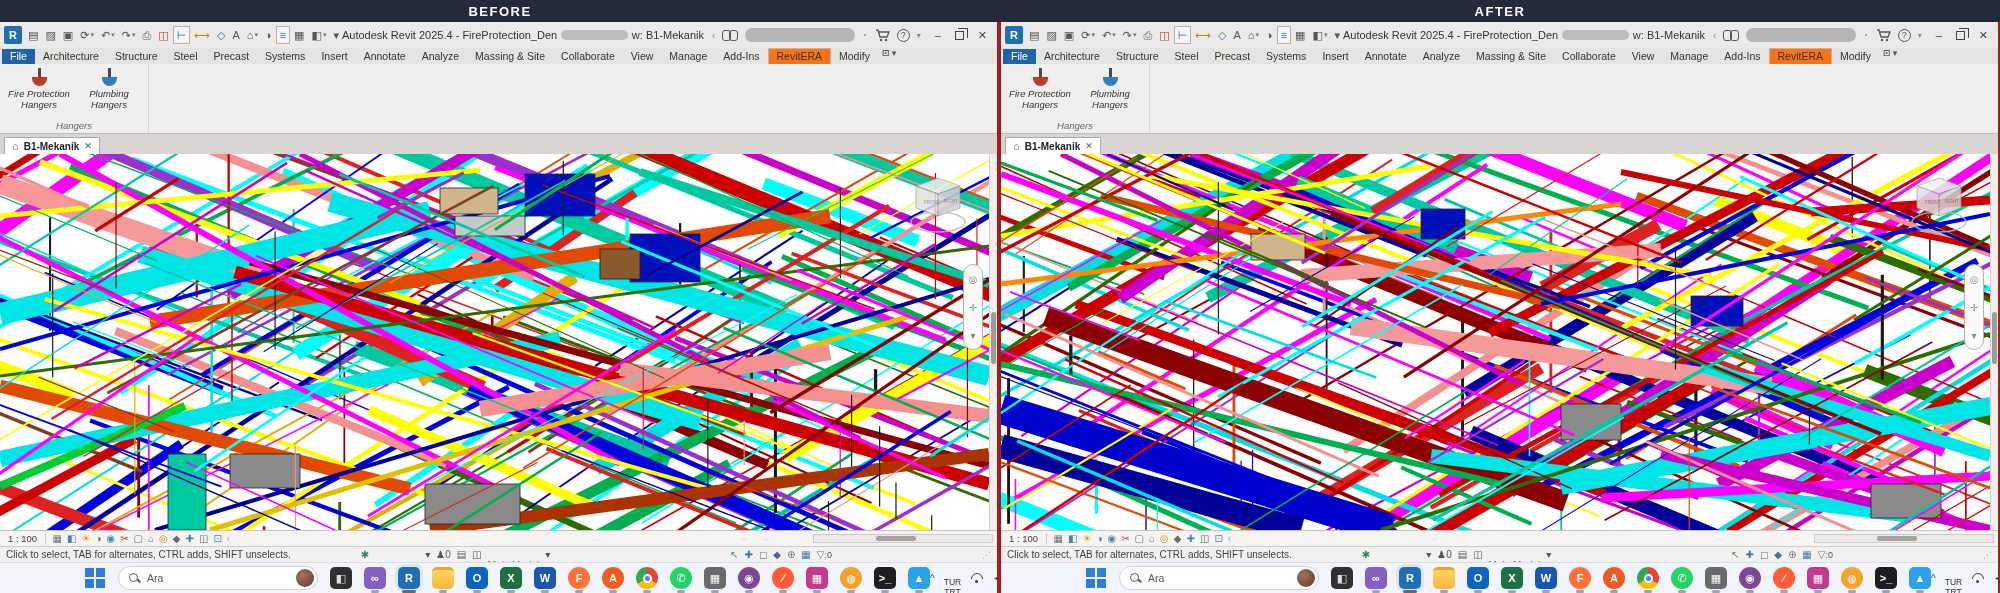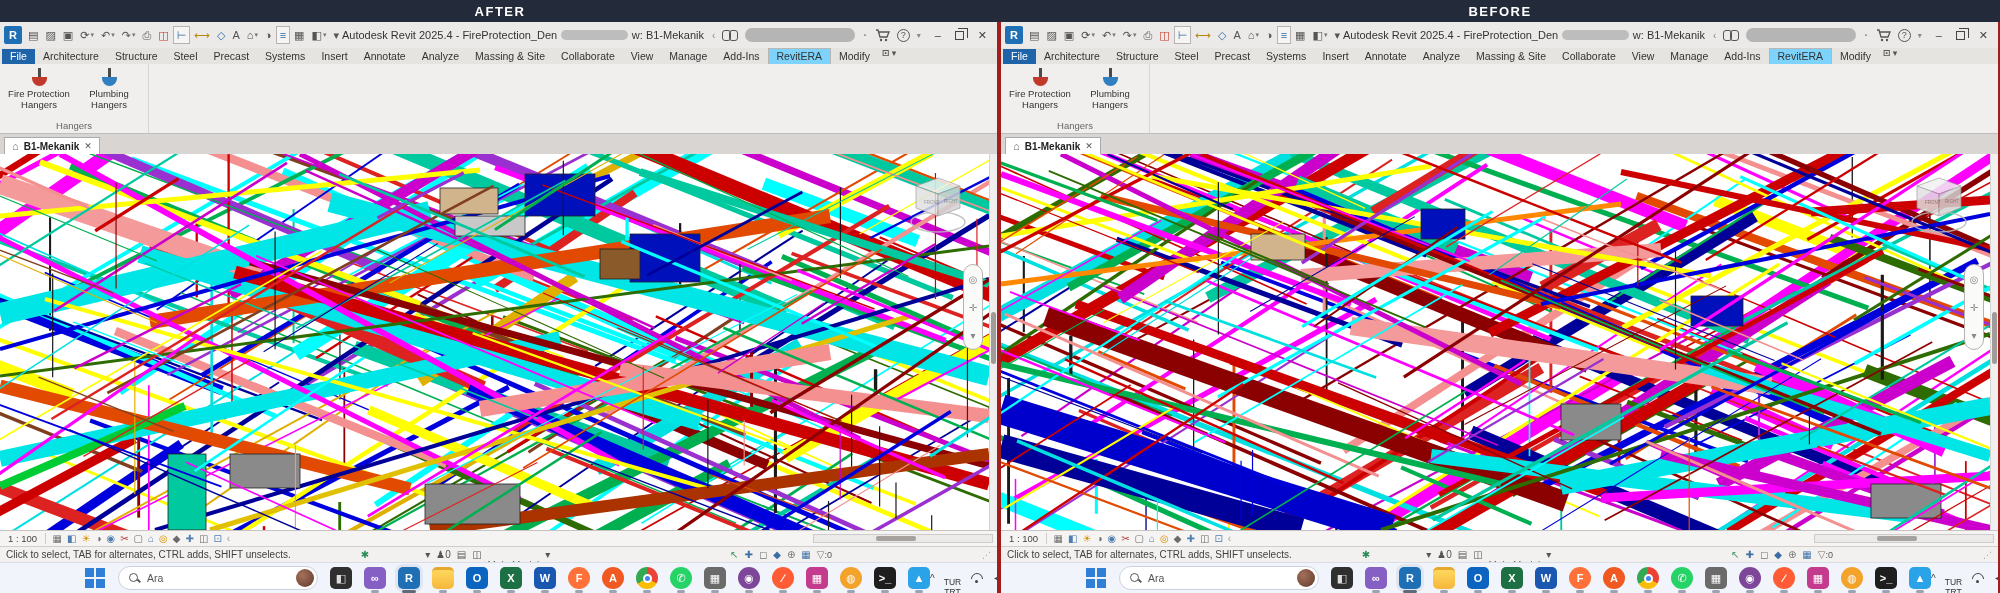--- a/index.html
+++ b/index.html
@@ -29,24 +29,24 @@
   .binoc::before{left:0;}.binoc::after{right:0;}
   .redact2{width:110px;height:14px;background:#b5b5b5;border-radius:7px;}
   .helpcirc{width:13px;height:13px;border:1.5px solid #555;border-radius:50%;font-size:9px;color:#555;display:flex;align-items:center;justify-content:center;}
   .winbtns{display:flex;align-items:center;gap:14px;margin:0 6px;color:#444;font-size:11px;}
   .restore-ic{position:relative;width:9px;height:9px;border:1px solid #444;}
   .restore-ic::before{content:"";position:absolute;left:2px;top:-4px;width:9px;height:9px;border:1px solid #444;border-left:none;border-bottom:none;}
   
   .ribbontabs{height:16px;background:#e6e4e1;display:flex;align-items:flex-end;padding-left:2px;flex:0 0 auto;}
   .rtab{font-size:10.5px;color:#333;padding:1px 8px 2px;white-space:nowrap;cursor:default;text-align:center;}
   .rtab.file{background:#1f63a8;color:#fff;}
-  .rtab.active{background:#7dd3fc;border:1px solid #b9b6b3;border-bottom:none;}
+  .rtab.active{background:#f97316;border:1px solid #b9b6b3;border-bottom:none;}
   .rtab.chip{color:#555;padding:1px 5px 2px;font-size:9px;}
   
-  .ribbon{height:70px;background:#f0efed;border-bottom:1px solid #bfbcb9;display:flex;flex:0 0 auto;}
+  .ribbon{height:70px;background:#f0efed;border-bottom:1px solid #bfbcb9;display:flex;flex:0 0 auto;font-style:italic;}
   .rpanel{display:flex;flex-direction:column;border-right:1px solid #d8d5d2;padding:2px 6px 0;}
   .rbtns{flex:1;display:flex;gap:4px;}
   .rbtn{width:66px;display:flex;flex-direction:column;align-items:center;font-size:9.5px;color:#333;line-height:1.12;text-align:center;cursor:default;}
   .hang{display:inline-block;width:20px;height:20px;position:relative;margin:2px 0 1px;}
   .hang::before{content:"";position:absolute;left:9px;top:0;width:3px;height:11px;background:#4a4a4a;}
   .hang::after{content:"";position:absolute;left:3px;top:9px;width:15px;height:9px;border-radius:0 0 9px 9px;background:var(--c);}
   .pcaption{height:13px;font-size:9.5px;color:#666;text-align:center;}
   
   .viewtabs{height:20px;background:#d8d5d2;display:flex;align-items:flex-end;padding-left:4px;flex:0 0 auto;}
   .viewtab{height:17px;background:#fff;border:1px solid #aaa;border-bottom:none;display:flex;align-items:center;gap:5px;padding:0 7px;font-size:10px;color:#222;font-weight:bold;cursor:default;}
@@ -96,22 +96,22 @@
   .lang{display:flex;flex-direction:column;font-size:8.5px;line-height:1.15;color:#333;text-align:center;margin-top:20px;}
   .wifi{position:relative;width:13px;height:10px;}
   .wifi::before{content:"";position:absolute;left:1px;top:0;width:10px;height:10px;border:1.5px solid #444;border-radius:50%;border-bottom-color:transparent;border-left-color:transparent;transform:rotate(-45deg);}
   .wifi::after{content:"";position:absolute;left:5px;top:7px;width:3px;height:3px;border-radius:50%;background:#444;}
   .vol{font-size:9px;color:#444;letter-spacing:-1px;}
 </style>
 </head>
 <body>
 
 <header id="cmp-header">
+  <div class="half">BEFORE</div>
   <div class="half">AFTER</div>
-  <div class="half">BEFORE</div>
 </header>
 
 <div id="panes">
   <section class="pane">
 
     <div class="titlebar">
       <div class="qat">
           <span class="qico logo">R</span>
           <span class="qico">▤</span>
           <span class="qico">▨</span>

